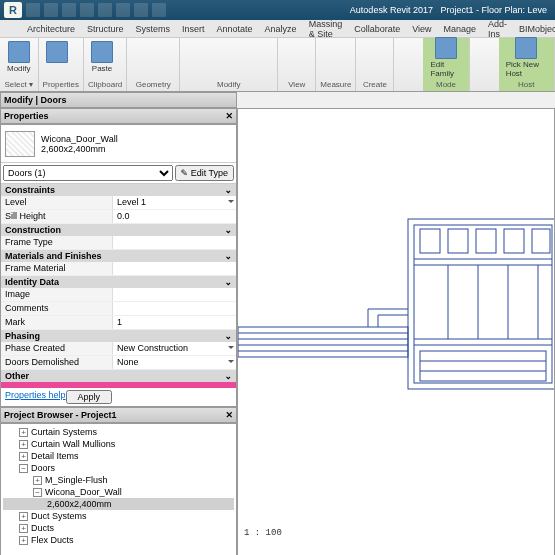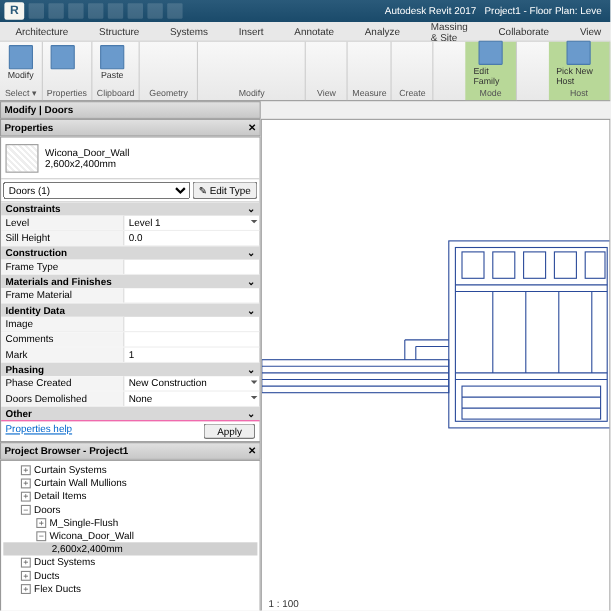--- a/index.html
+++ b/index.html
@@ -4,21 +4,21 @@
 <style>
 * { box-sizing: border-box; margin: 0; padding: 0; font-family: "Segoe UI", Tahoma, sans-serif; }
 body { width: 555px; height: 555px; overflow: hidden; background: #f0f0f0; font-size: 10px; }
 
 .titlebar { height: 20px; background: linear-gradient(#2a5a7a,#1a4a6a); color: #fff; display: flex; align-items: center; padding: 0 4px; position: relative; }
 .logo { width: 18px; height: 16px; background: #f5f5f0; border-radius: 2px; color: #2a5a7a; font-weight: bold; font-size: 11px; text-align: center; line-height: 16px; margin-right: 4px; }
 .qat { display: flex; gap: 4px; }
 .qat-btn { width: 14px; height: 14px; background: rgba(255,255,255,0.15); border-radius: 1px; }
 .title-text { position: absolute; right: 8px; font-size: 9px; }
 
-.menubar { height: 18px; background: #e8e8e8; border-bottom: 1px solid #ccc; display: flex; align-items: center; padding-left: 9px; gap: 18px; }
+.menubar { height: 18px; background: #e8e8e8; border-bottom: 1px solid #ccc; display: flex; align-items: center; padding-left: 22px; gap: 2px; }
 .menu-item { padding: 2px 5px; font-size: 9px; color: #333; cursor: pointer; }
 .menu-item.active { background: #9cc97c; }
 
 .ribbon { height: 54px; background: linear-gradient(#f8f8f8,#e8e8e8); border-bottom: 1px solid #999; display: flex; }
 .ribbon-group { border-right: 1px solid #ccc; padding: 2px 4px; display: flex; flex-direction: column; justify-content: flex-end; }
 .ribbon-group-label { font-size: 8px; color: #555; text-align: center; padding-top: 1px; }
 .ribbon-icons { display: flex; gap: 2px; align-items: flex-start; flex: 1; }
 .ribbon-btn { display: flex; flex-direction: column; align-items: center; padding: 1px 3px; cursor: pointer; }
 .ribbon-btn.big .ico { width: 22px; height: 22px; }
 .ribbon-btn .ico { width: 14px; height: 14px; background: #6a9acc; border: 1px solid #4a7aac; border-radius: 1px; }
@@ -39,36 +39,36 @@
 .props-type .name { font-size: 9px; }
 .props-sel { display: flex; padding: 2px; gap: 2px; border-bottom: 1px solid #ccc; }
 .props-sel select { flex: 1; font-size: 9px; height: 16px; }
 .props-sel button { font-size: 9px; height: 16px; padding: 0 4px; }
 .props-grid { flex: 1; overflow: auto; }
 .prop-cat { background: #d8d8d8; font-size: 9px; padding: 1px 4px; font-weight: bold; display: flex; justify-content: space-between; }
 .prop-row { display: flex; border-bottom: 1px solid #eee; font-size: 9px; height: 14px; }
 .prop-row .k { width: 112px; padding: 1px 4px; border-right: 1px solid #ddd; background: #f4f4f4; }
 .prop-row .v { flex: 1; padding: 1px 4px; position: relative; }
 .prop-row .v.dd::after { content: ""; position: absolute; right: 2px; top: 4px; border: 3px solid transparent; border-top-color: #555; }
-.props-foot { display: flex; justify-content: space-between; padding: 2px 4px; border-top: 1px solid #ec4899; font-size: 9px; }
+.props-foot { display: flex; padding: 2px 4px; border-top: 6px solid #ec4899; font-size: 9px; }
 .props-foot a { color: #0066cc; text-decoration: underline; cursor: pointer; }
 .props-foot button { font-size: 9px; padding: 0 10px; }
 
 .browser { border: 1px solid #999; background: #fff; flex: 1; overflow: auto; }
 .tree { padding: 2px; }
 .tree-item { font-size: 9px; padding: 1px 2px; display: flex; align-items: center; gap: 3px; cursor: pointer; }
 .tree-item .tw { width: 9px; height: 9px; border: 1px solid #888; font-size: 8px; line-height: 7px; text-align: center; color: #555; }
 .tree-item.sel { background: #d0d0d0; }
 .indent-1 { padding-left: 16px; }
 .indent-2 { padding-left: 30px; }
 .indent-3 { padding-left: 44px; }
 
 .canvas { flex: 1; background: #fff; border: 1px solid #999; position: relative; overflow: hidden; }
 .canvas svg { position: absolute; top: 0; left: 0; }
-.zoom { position: absolute; bottom: 4px; left: 6px; font-size: 9px; color: #333; }
+.zoom { position: absolute; bottom: 20px; left: 6px; font-size: 9px; color: #333; font-family: Liberation Mono, monospace; }
 </style>
 </head>
 <body>
 
 <div class="titlebar">
   <div class="logo">R</div>
   <div class="qat">
     <div class="qat-btn"></div>
     <div class="qat-btn"></div>
     <div class="qat-btn"></div>

